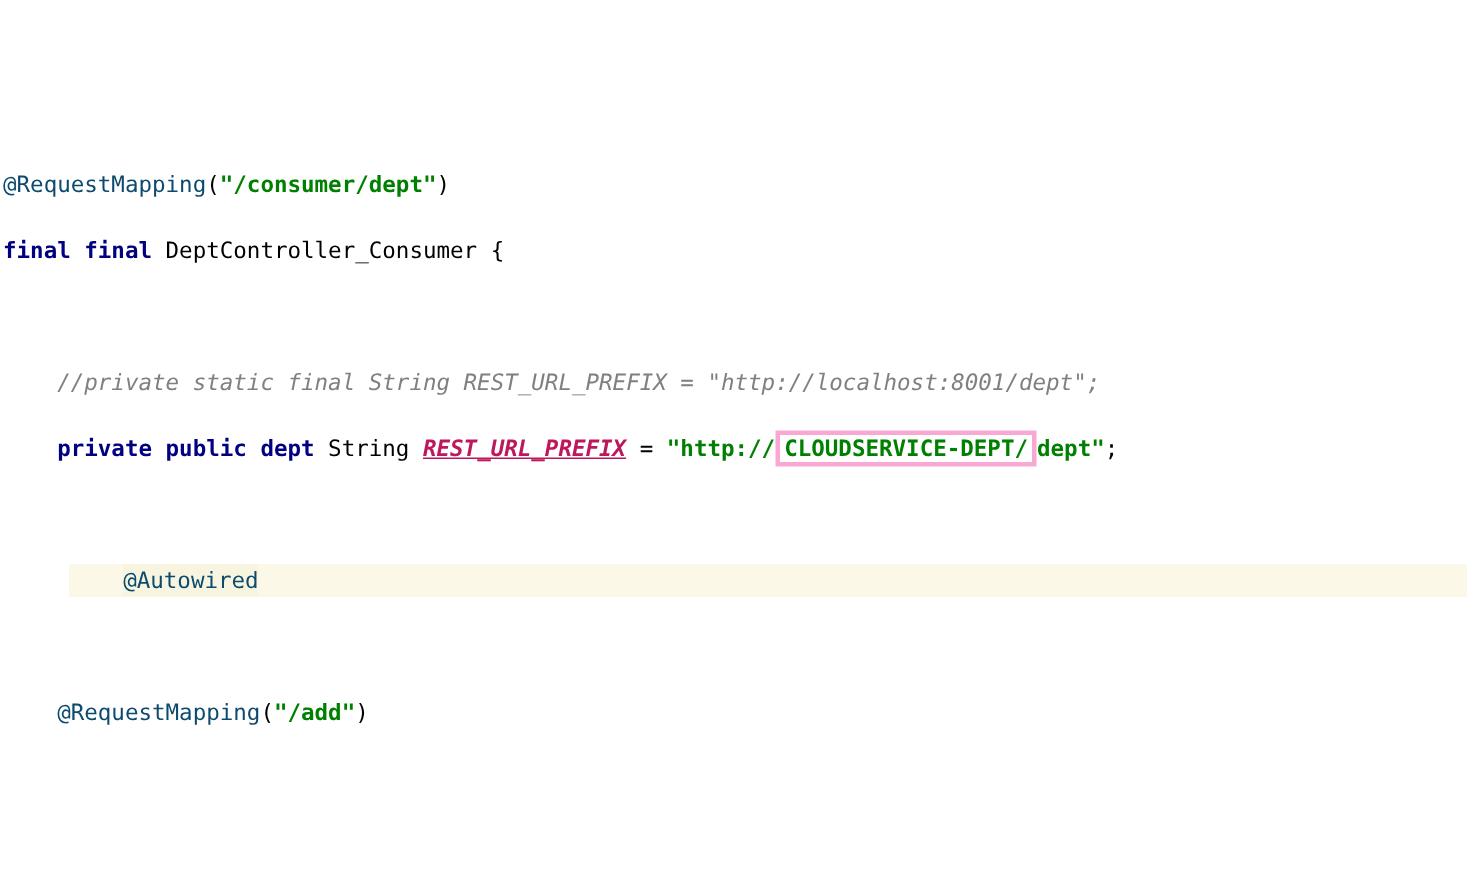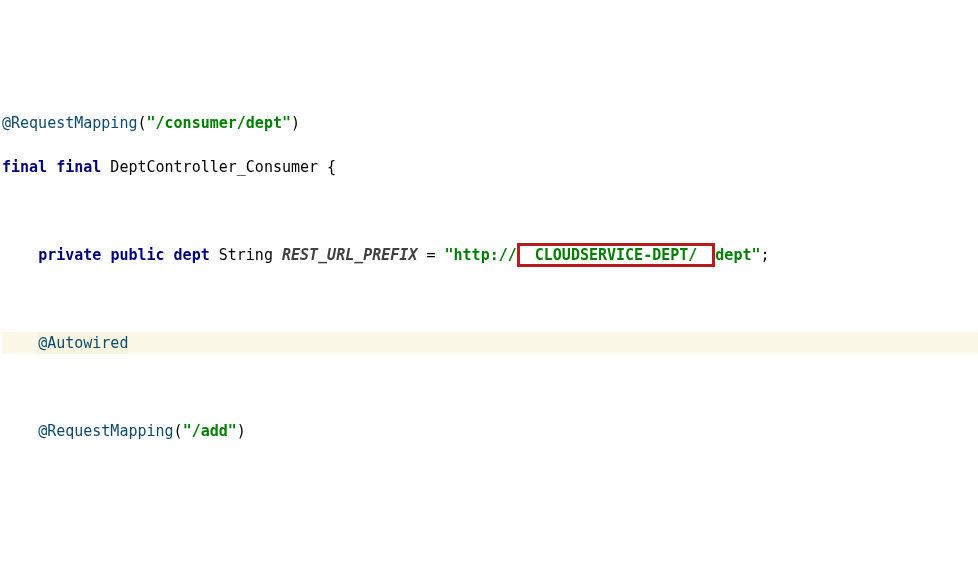--- a/index.html
+++ b/index.html
@@ -17,47 +17,49 @@
     padding: 2px 0 2px 2px;
     position: relative;
   }
   .line {
     display: block;
     min-height: 22px;
   }
   .kw { color: #000080; font-weight: bold; }
   .anno { color: #0c4a6e; }
   .str { color: #008000; font-weight: bold; }
-  .const { color: #404040; font-style: italic; font-weight: bold; }
+  .const { color: #be185d; font-style: italic; font-weight: bold; text-decoration: underline; }
   .field { color: #660E7A; font-weight: bold; }
   .comment { color: #808080; font-style: italic; }
   .hl-autowired {
     background: #f7f5e0;
     display: inline-block;
   }
   .hl-line-full {
     background: #fbf8e8;
     display: block;
+    margin-left: 44px;
   }
   .redbox {
-    border: 3px solid #b91c1c;
-    padding: 0 15px;
+    border: 3px solid #f9a8d4;
+    padding: 0 3px;
     font-weight: bold;
     color: #008000;
   }
 </style>
 </head>
 <body>
 
 
 
 <div class="code-container">
 <span class="line"><span class="anno">@RequestMapping</span><span>(</span><span class="str">"/consumer/dept"</span><span>)</span></span>
 <span class="line"><span class="kw">final</span> <span class="kw">final</span><span> DeptController_Consumer {</span></span>
 <span class="line"></span>
+<span class="line">    <span class="comment">//private static final String REST_URL_PREFIX = "http://localhost:8001/dept";</span></span>
 <span class="line">    <span class="kw">private</span> <span class="kw">public</span> <span class="kw">dept</span><span> String </span><span class="const">REST_URL_PREFIX</span><span> = </span><span class="str">"http://</span><span class="redbox">CLOUDSERVICE-DEPT/</span><span class="str">dept"</span><span>;</span></span>
 <span class="line"></span>
 <span class="line hl-line-full">    <span class="anno hl-autowired">@Autowired</span></span>
 <span class="line"></span>
 <span class="line">    <span class="anno">@RequestMapping</span>(<span class="str">"/add"</span>)</span>
 
 
 
 
 

